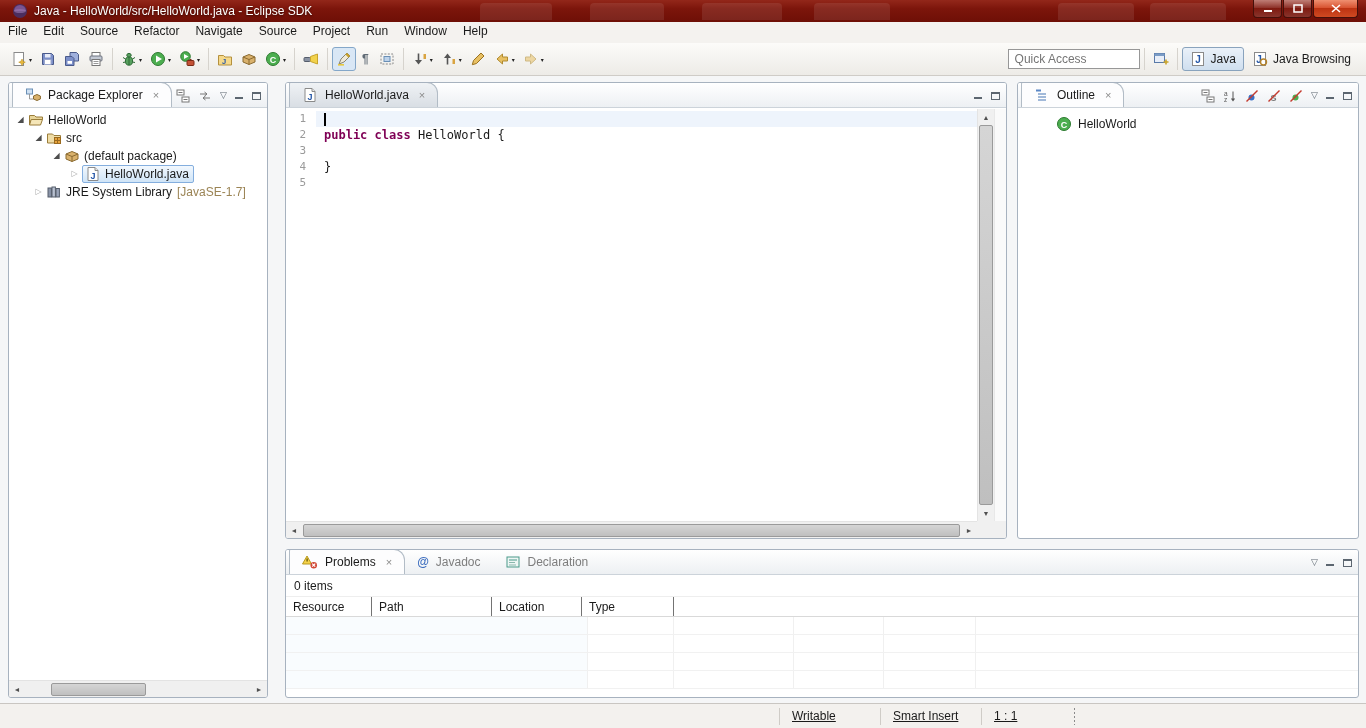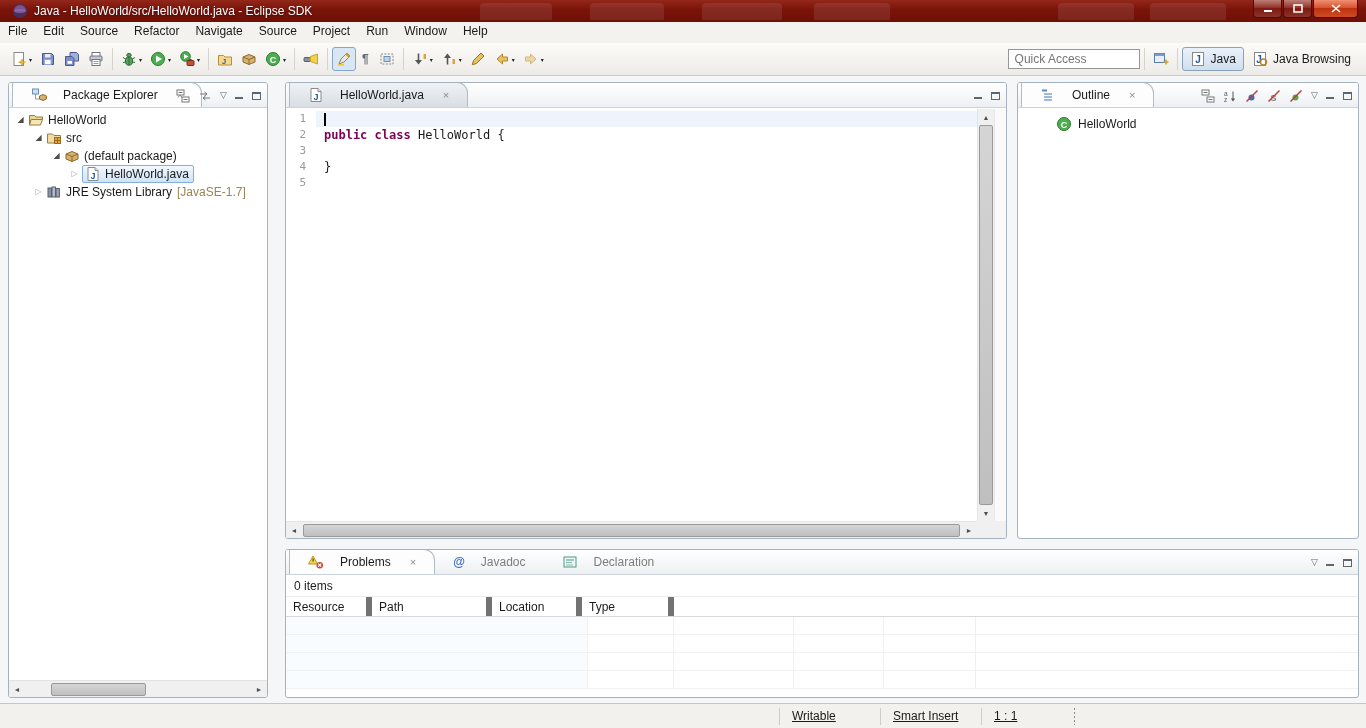--- a/index.html
+++ b/index.html
@@ -39,21 +39,21 @@
 .quick-access input{width:132px;height:20px;border:1px solid #979797;padding:0 6px;
   font:12px "Liberation Sans","DejaVu Sans",sans-serif;color:#444;background:#fff;}
 .quick-access input::placeholder{color:#757575;opacity:1;}
 .persp-btn{display:flex;align-items:center;gap:5px;height:24px;padding:0 7px;border:1px solid transparent;border-radius:3px;white-space:nowrap;}
 .persp-btn.active{border-color:#89a3bd;background:linear-gradient(#eaf1f9,#cfdfef);}
 
 
 .main{position:absolute;top:76px;bottom:25px;left:0;right:0;background:#f5f6f7;}
 .panel{position:absolute;background:#fff;border:1px solid #a7b2bf;border-radius:3px;overflow:hidden;}
 .tabrow{height:25px;background:linear-gradient(#ffffff,#edf0f3);border-bottom:1px solid #ccd3da;display:flex;align-items:flex-end;position:relative;padding-left:3px;}
-.vtab{display:flex;align-items:center;gap:16px;height:25px;padding:0 18px;border-radius:2px 11px 0 0;white-space:nowrap;}
+.vtab{display:flex;align-items:center;gap:7px;height:25px;padding:0 12px;border-radius:2px 11px 0 0;white-space:nowrap;}
 .vtab.sel{background:#fdfdfe;border:1px solid #b2bcc6;border-bottom:none;}
 .vtab.sel.gray{background:linear-gradient(#eff2f5,#d9dee4);}
 .vtab.unsel .tlabel{color:#7d7d7d;}
 .tab-close{color:#8b8b8b;font-size:11px;margin-left:3px;line-height:1;}
 .mini-tools{position:absolute;right:6px;top:0;height:25px;display:flex;align-items:center;gap:8px;color:#5c6670;}
 .vm{font-size:9px;color:#5c6670;line-height:1;}
 .ico-min{width:9px;height:9px;position:relative;display:inline-block;}
 .ico-min::after{content:"";position:absolute;left:0;bottom:1px;width:8px;height:2px;background:#5c6670;}
 .ico-max{width:9px;height:8px;border:1px solid #5c6670;border-top-width:2px;display:inline-block;}
 
@@ -90,21 +90,21 @@
 .sb.edh{left:0;right:29px;bottom:0;height:17px;border-top:1px solid #e4e4e4;align-items:center;}
 .sb.edh .thumb{flex:1;height:13px;margin:0 1px;}
 .sb-corner{position:absolute;right:0;bottom:0;width:29px;height:17px;background:#f0f0f0;}
 
 
 .ol-row{display:flex;align-items:center;height:19px;padding-left:38px;margin-top:6px;gap:6px;}
 
 
 .pb-summary{padding:4px 8px 3px 8px;}
 .tbl-header{display:flex;height:21px;background:#fff;border-bottom:1px solid #d9d9d9;border-top:1px solid #eee;}
-.th{border-right:6px solid #737373;padding:3px 7px;position:relative;white-space:nowrap;}
+.th{border-right:1px solid #737373;padding:3px 7px;position:relative;white-space:nowrap;}
 .th.desc{width:302px;background:linear-gradient(#eaf4fd,#d5e8f8);border-right:1px solid #bcd4e8;}
 .sort{position:absolute;top:-2px;left:50%;transform:translateX(-50%);font-size:6px;color:#6f94ba;}
 .tr{display:flex;height:18px;border-bottom:1px solid #f1f1f1;}
 .td{border-right:1px solid #f0f0f0;}
 .td.desc{width:302px;background:#f9fcfe;}
 .w-res{width:86px;}.w-path{width:120px;}.w-loc{width:90px;}.w-type{width:92px;}
 .fill{flex:1;border-right:none;}
 
 
 .statusbar{position:absolute;left:0;right:0;bottom:0;height:25px;background:#f3f1ee;border-top:1px solid #c9c6c2;}

